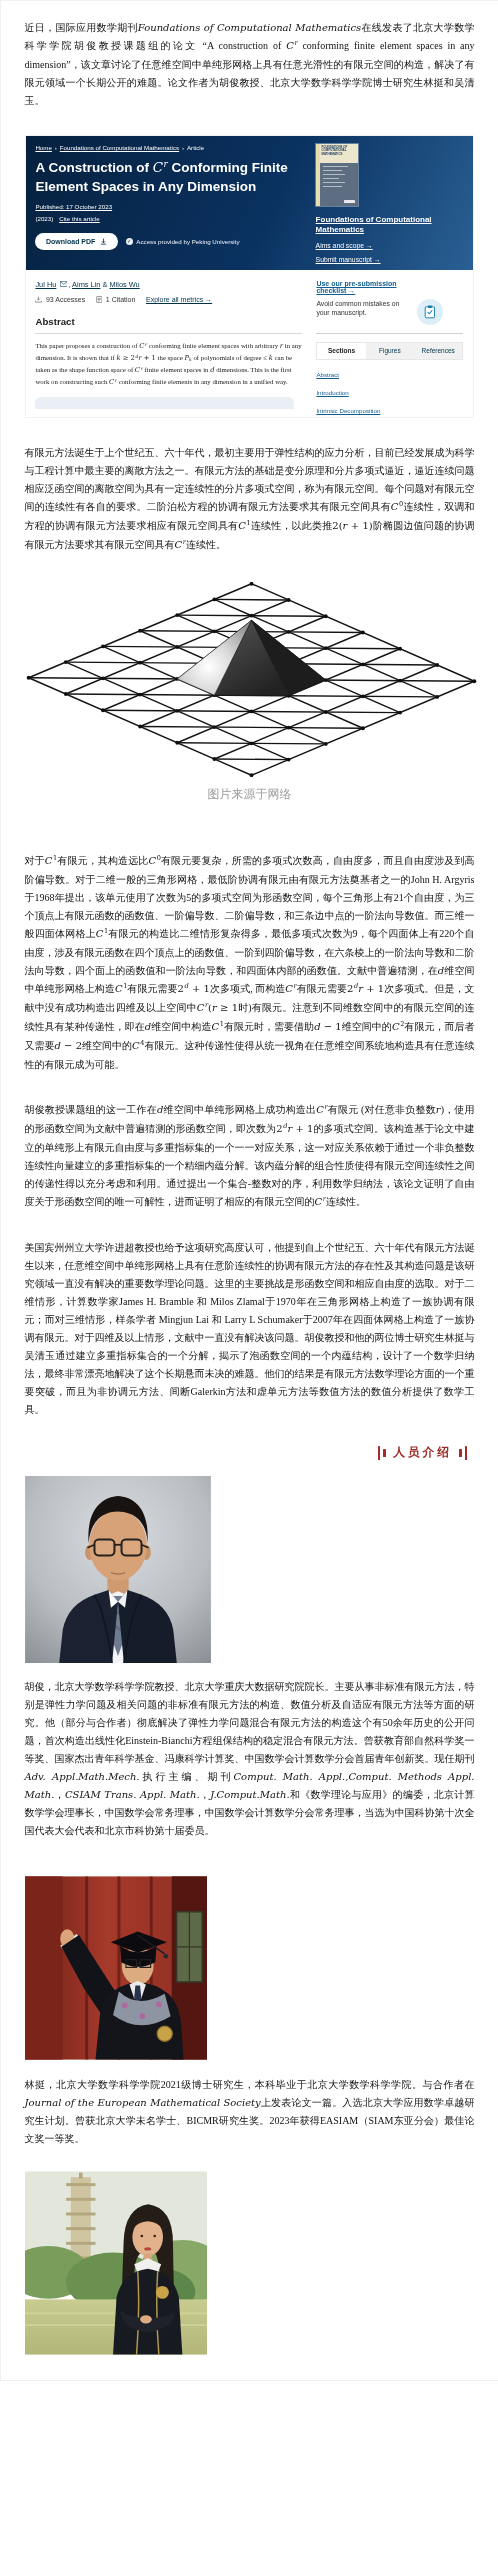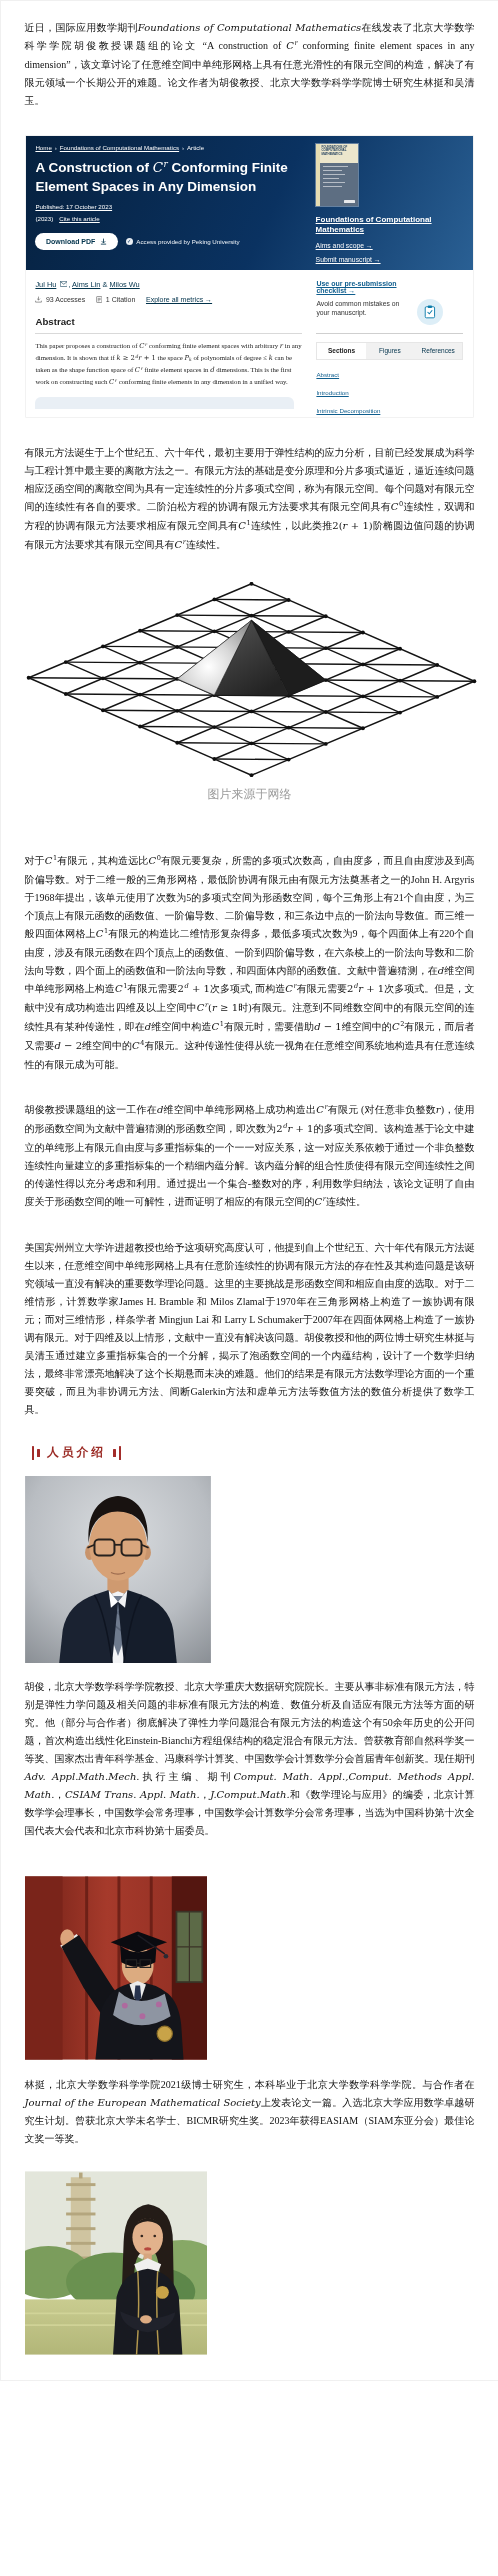--- a/index.html
+++ b/index.html
@@ -76,21 +76,21 @@
   .tab.active{background:#fff;color:#222;font-weight:bold;}
   .toc{list-style:none;margin:7.6px 0 0;padding:0;}
   .toc li{margin:0 0 7px;}
   .toc a{color:#0f5e8e;text-decoration:underline;font-size:6.2px;line-height:8.2px;cursor:pointer;}
 
   
   figure{margin:27px 0 0;text-align:center;}
   figcaption{font-family:"Liberation Serif","DejaVu Serif",serif;font-size:12px;color:#9a9a9a;margin-top:7px;}
 
   
-  .people-header{margin:26px 0 0;text-align:left;font-size:11.8px;font-weight:bold;color:#9b2c26;letter-spacing:2.9px;}
+  .people-header{margin:26px 0 0;text-align:right;font-size:11.8px;font-weight:bold;color:#9b2c26;letter-spacing:2.9px;}
   .hbars{display:inline-block;margin:0 5.9px;}
   .hbars i{display:inline-block;width:2.4px;background:#a32c2a;margin:0 1.5px;vertical-align:middle;border-radius:0.6px;}
   .hbars.l i:first-child{height:14px;} .hbars.l i:last-child{height:8.2px;}
   .hbars.r i:first-child{height:8.2px;} .hbars.r i:last-child{height:14px;}
   .people-header .ht{letter-spacing:2.9px;vertical-align:middle;}
 
   .photo{display:block;margin:15.3px auto 0;font-size:0;line-height:0;}
   .photo.mt60{margin-top:36px;} .photo.mt40{margin-top:23.5px;}
   .bio{margin-top:15.3px;}
 </style>

